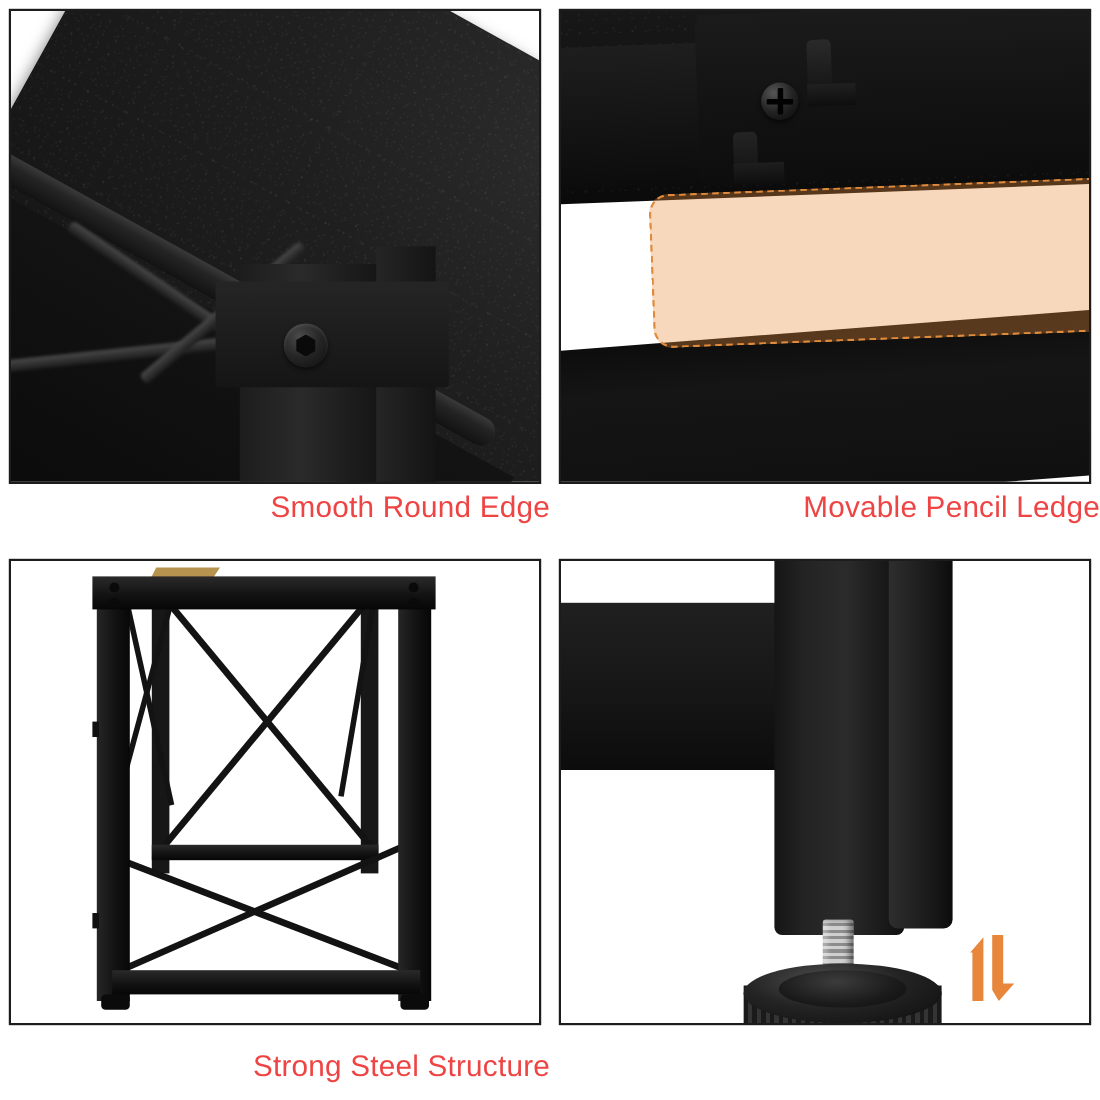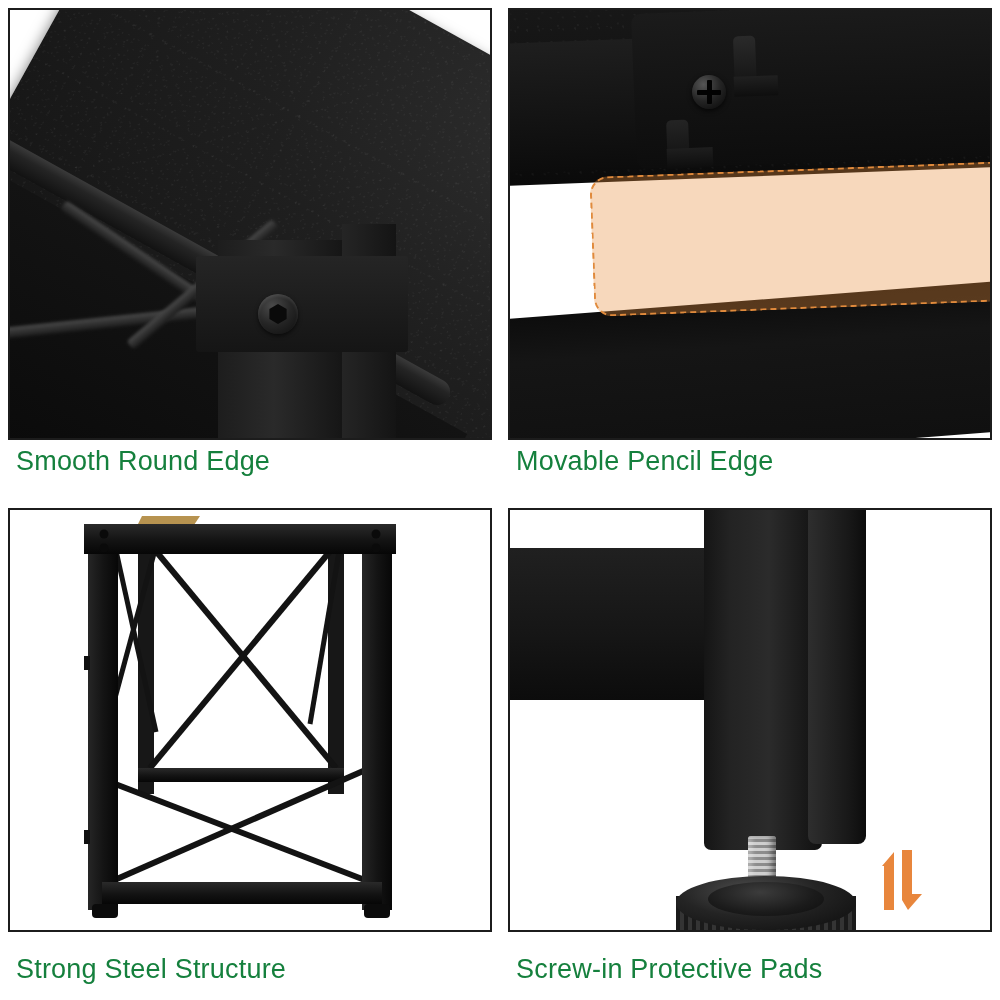--- a/index.html
+++ b/index.html
@@ -43,27 +43,27 @@
     border: 2px solid #1c1c1c;
     background: #ffffff;
     overflow: hidden;
   }
   .cell.row2 .panel {
     top: 8px;
     height: 424px;
   }
   .caption {
     position: absolute;
-    left: 16px;
+    left: 0;
     top: 446px;
     width: 500px;
-    text-align: left;
+    text-align: right;
     font-size: 27px;
     letter-spacing: 0.2px;
-    color: #15803d;
+    color: #ef4444;
     font-family: "Liberation Sans", sans-serif;
   }
   .cell.row2 .caption {
     top: 438px;
     margin-top: 16px;
   }
 
   
   .p1 { background: #ffffff; }
   .p1 .tabletop {
@@ -404,21 +404,21 @@
         <div class="desk-edge"></div>
         <div class="ledge"></div>
         <div class="hook hook-up"></div>
         <div class="hook hook-up-arm"></div>
         <div class="hook hook-low"></div>
         <div class="hook hook-low-arm"></div>
         <div class="phillips"></div>
         <div class="bottom-bar"></div>
         <div class="highlight"></div>
       </div>
-      <div class="caption">Movable Pencil Edge</div>
+      <div class="caption">Movable Pencil Ledge</div>
     </div>
 
     <div class="cell row2">
         <div class="panel p3">
           <svg viewBox="0 0 480 420" xmlns="http://www.w3.org/2000/svg">
             <defs>
               <linearGradient id="steelV" x1="0" y1="0" x2="1" y2="0">
                 <stop offset="0" stop-color="#262626"></stop>
                 <stop offset="0.5" stop-color="#141414"></stop>
                 <stop offset="1" stop-color="#070707"></stop>
@@ -478,17 +478,16 @@
         <div class="pad-body"></div>
         <div class="pad-top"></div>
         <div class="pad-collar"></div>
         <div class="arrows">
           <svg viewBox="0 0 80 80" xmlns="http://www.w3.org/2000/svg">
             <path d="M20,26 L32,12 L32,70 L22,70 L22,26 Z" fill="#e8863c"></path>
             <path d="M40,10 L50,10 L50,54 L60,54 L46,70 L40,60 Z" fill="#e8863c"></path>
           </svg>
         </div>
       </div>
-      <div class="caption">Screw-in Protective Pads</div>
     </div>
 
   </div>
 </div>
 
 </body></html>

